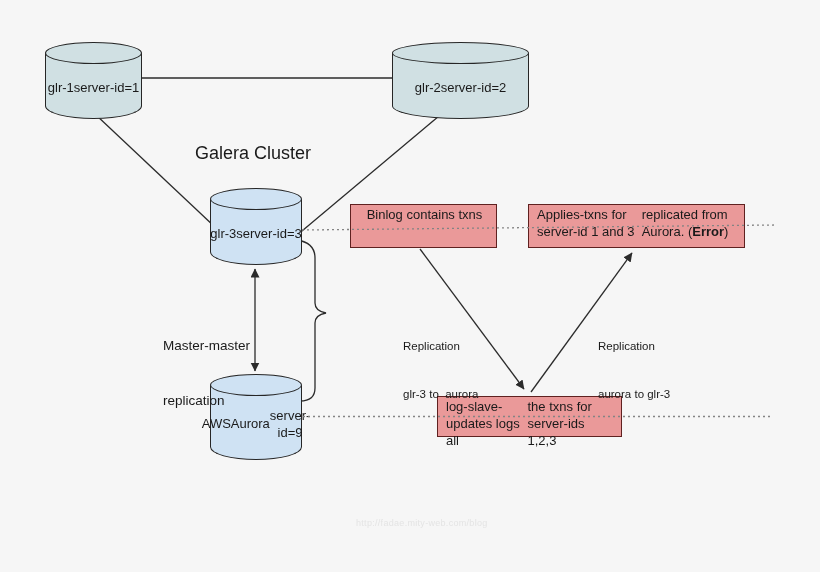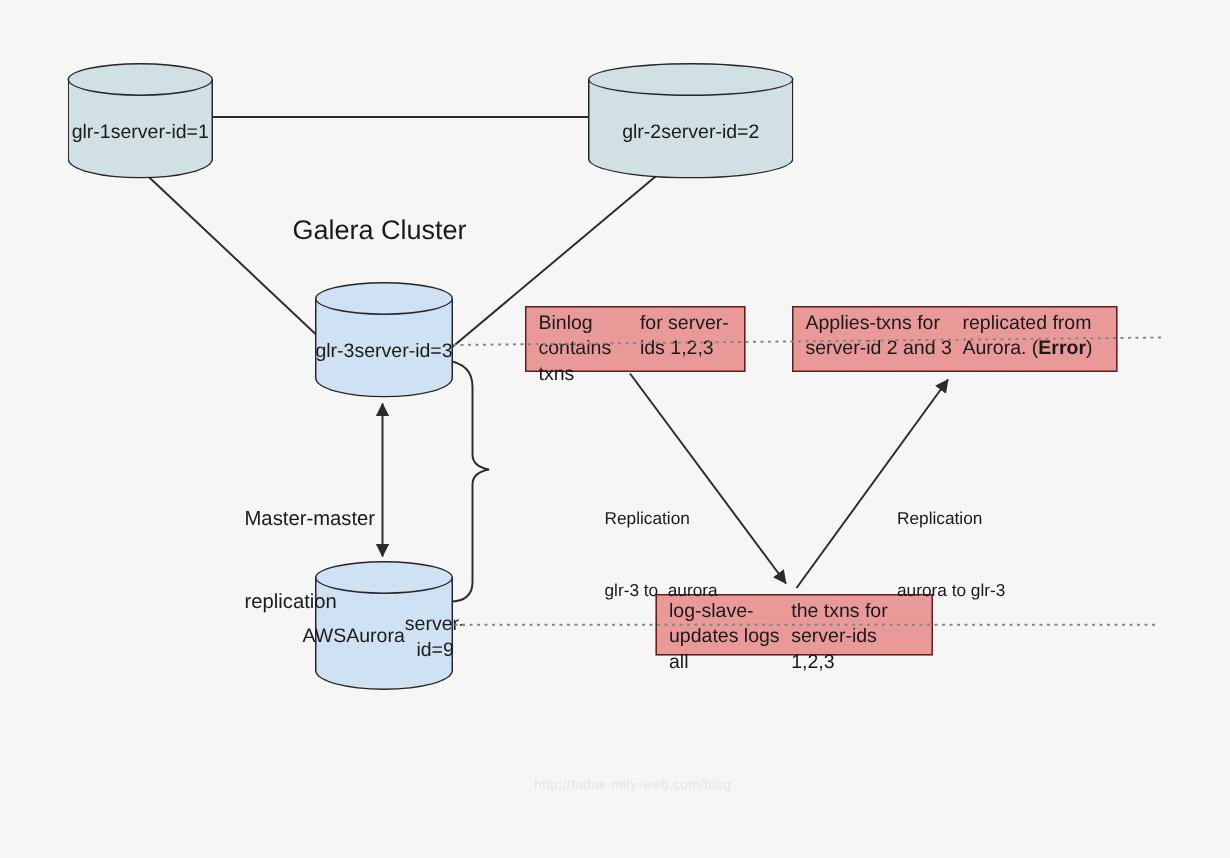--- a/index.html
+++ b/index.html
@@ -114,25 +114,24 @@
     <div class="cyl-body" style="background-color: rgb(207, 226, 243);"></div>
     <div class="cyl-label">
       <span>AWS</span>
       <span>Aurora</span>
       <span>server-id=9</span>
     </div>
   </div>
 
   <div class="note" style="left: 350px; top: 204px; width: 147px; height: 44px; background-color: rgb(234, 153, 153);">
     <div>Binlog contains txns</div>
-    <div>for server-ids 1,2,3</div>
   </div>
 
   <div class="note" style="left: 528px; top: 204px; width: 217px; height: 44px; background-color: rgb(234, 153, 153);">
-    <div>Applies-txns for server-id 2 and 3</div>
+    <div>Applies-txns for server-id 1 and 3</div>
     <div><span>replicated from Aurora. (</span><b>Error</b><span>)</span></div>
   </div>
 
   <div class="note" style="left: 437px; top: 396px; width: 185px; height: 41px; background-color: rgb(234, 153, 153); justify-content: space-between;">
     <div>log-slave-updates logs all</div>
     <div>the txns for server-ids 1,2,3</div>
   </div>
 
   <svg id="dotted-layer" class="layer" width="820" height="572" viewBox="0 0 820 572">
     <line x1="302" y1="230" x2="775" y2="225" stroke="#848484" stroke-width="1.3" stroke-dasharray="2 3"></line>

